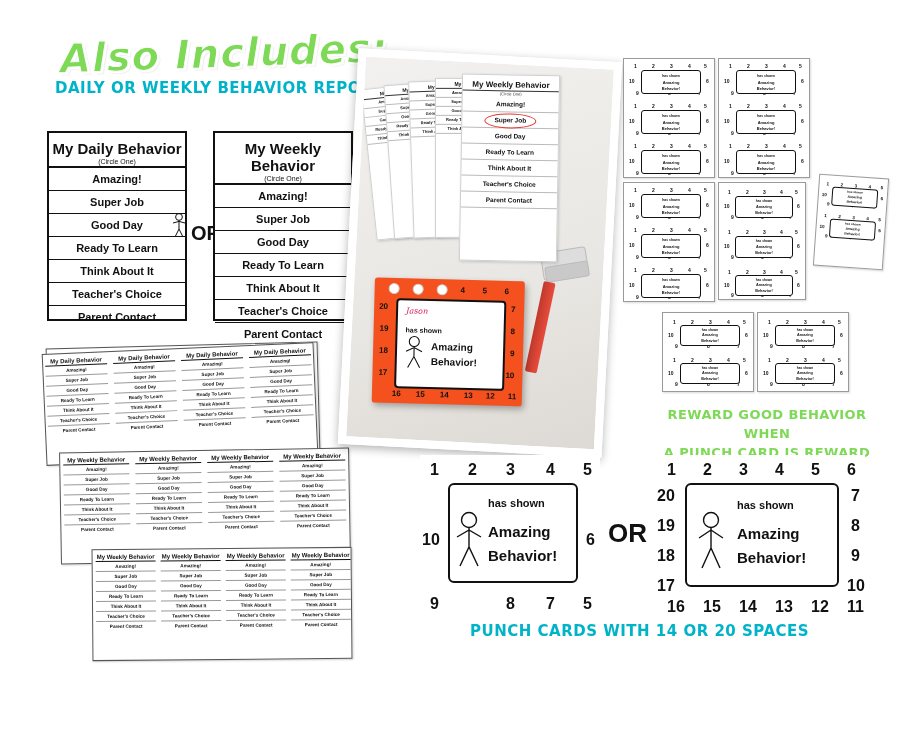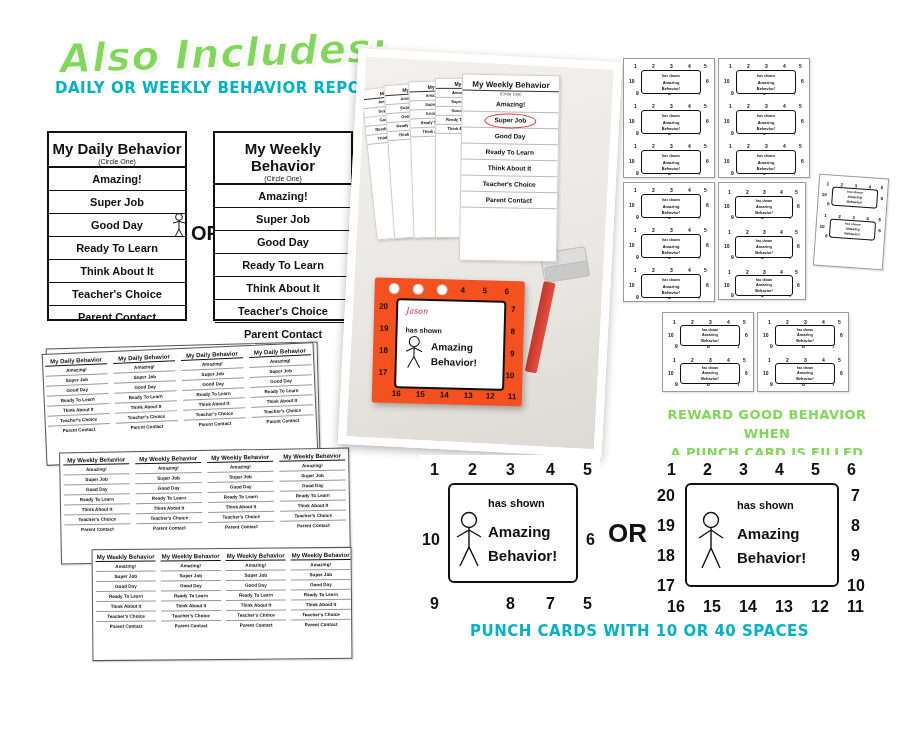--- a/index.html
+++ b/index.html
@@ -133,23 +133,23 @@
 </style>
 </head>
 <body>
 
 <div class="stage">
 
   <div class="title-also">Also Includes:</div>
   <div class="sub-daily">DAILY OR WEEKLY BEHAVIOR REPORTS</div>
   <div class="sub-reward">
     <span>REWARD GOOD BEHAVIOR WHEN</span><br>
-    <span>A PUNCH CARD IS FILLED</span>
-  </div>
-  <div class="sub-punch">PUNCH CARDS WITH 10 OR 40 SPACES</div>
+    <span>A PUNCH CARD IS REWARD</span>
+  </div>
+  <div class="sub-punch">PUNCH CARDS WITH 14 OR 20 SPACES</div>
 
   <div class="bigcard" style="left:47px;top:131px;width:140px;height:190px;">
     <div class="hd">
       <span>My Daily Behavior</span>
       <span class="small">(Circle One)</span>
     </div>
     <div class="row">Amazing!</div>
     <div class="row">Super Job</div>
     <div class="row">Good Day</div>
     <div class="row">Ready To Learn</div>

